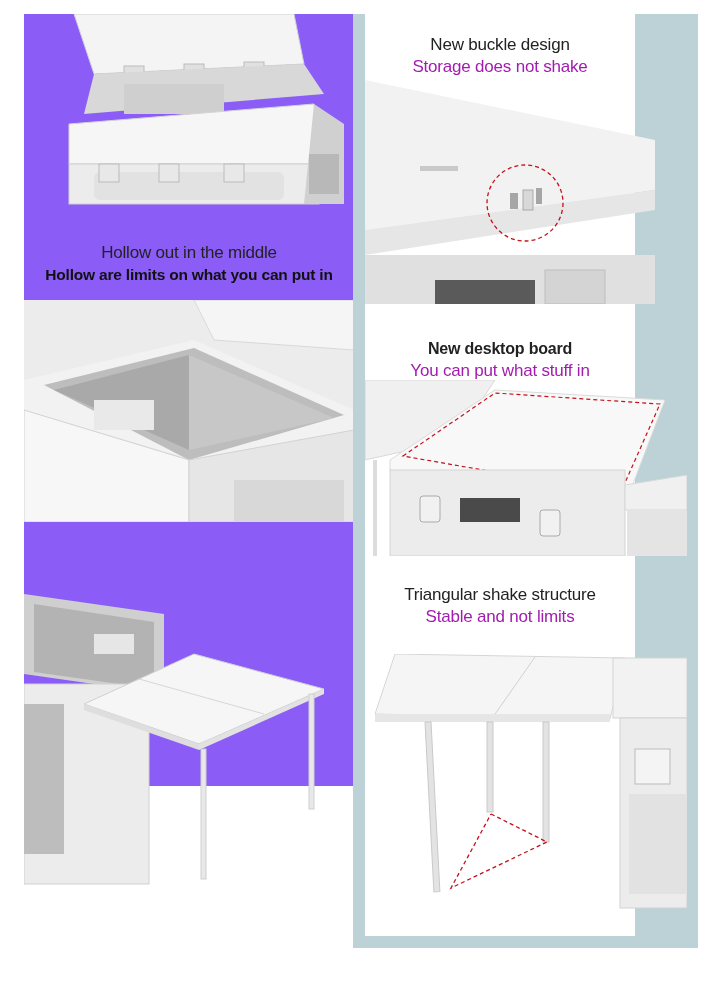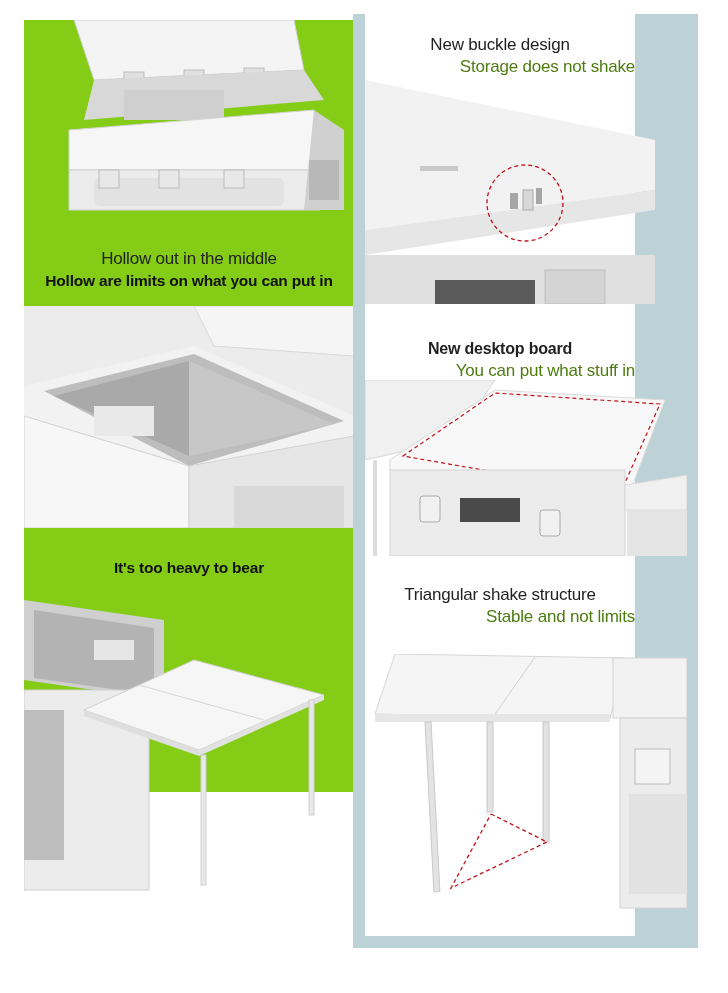--- a/index.html
+++ b/index.html
@@ -4,31 +4,31 @@
 <style>
   html, body { margin: 0; padding: 0; }
   body {
     width: 728px; height: 993px; position: relative; overflow: hidden;
     background: #ffffff;
     font-family: "Liberation Sans", "DejaVu Sans", sans-serif;
   }
   .abs { position: absolute; }
 
   
-  #left-panel { left: 24px; top: 20px; width: 330px; height: 772px; background: #84cc16; }
+  #left-panel { left: 24px; top: 14px; width: 330px; height: 772px; background: #8b5cf6; }
 
   
   #right-frame { left: 353px; top: 14px; width: 345px; height: 934px; background: #bcd2d6; }
   #right-inner { left: 365px; top: 14px; width: 270px; height: 922px; background: #ffffff; }
 
   .caption { position: absolute; text-align: center; width: 100%; left: 0; }
   .caption .l1 { font-size: 17px; color: #222; letter-spacing: -0.2px; line-height: 22px; }
   .caption .l2 { font-size: 17px; line-height: 22px; letter-spacing: -0.2px; }
   .caption .dark { color: #111; font-weight: bold; font-size: 15.5px; }
-  .caption .red { color: #4d7c0f; text-align: right; }
+  .caption .red { color: #a21caf; }
 
   .scene { position: absolute; overflow: hidden; }
 </style>
 </head>
 <body>
 
 <div id="left-panel" class="abs">
 
   <div class="scene" style="left:20px; top:0; width:300px; height:196px;">
     <svg width="300" height="196" viewBox="0 0 300 196">
@@ -63,21 +63,20 @@
       <polygon points="30,90 165,55 165,150" fill="#a9a9a9"></polygon>
       <polygon points="165,55 310,118 165,150" fill="#c7c7c7"></polygon>
       <rect x="70" y="100" width="60" height="30" fill="#e9e9e9"></rect>
       <polygon points="0,110 165,160 165,222 0,222" fill="#f7f7f7" stroke="#d2d2d2"></polygon>
       <polygon points="165,160 330,130 330,222 165,222" fill="#e6e6e6" stroke="#d2d2d2"></polygon>
       <rect x="210" y="180" width="110" height="42" fill="#d8d8d8"></rect>
     </svg>
   </div>
 
   <div class="caption" style="top:537px;">
-    <div class="l2 dark">It's too heavy to bear</div>
   </div>
 
   <div class="scene" style="left:0; top:580px; width:330px; height:300px;">
     <svg width="330" height="300" viewBox="0 0 330 300">
       <polygon points="0,0 140,20 140,100 0,80" fill="#cfcfcf"></polygon>
       <polygon points="10,10 130,28 130,95 10,78" fill="#b3b3b3"></polygon>
       <rect x="70" y="40" width="40" height="20" fill="#e6e6e6"></rect>
       <rect x="0" y="90" width="125" height="200" fill="#ececec" stroke="#d0d0d0"></rect>
       <rect x="0" y="110" width="40" height="150" fill="#bdbdbd"></rect>
       <polygon points="60,110 170,60 300,95 175,150" fill="#f6f6f6" stroke="#d0d0d0"></polygon>

